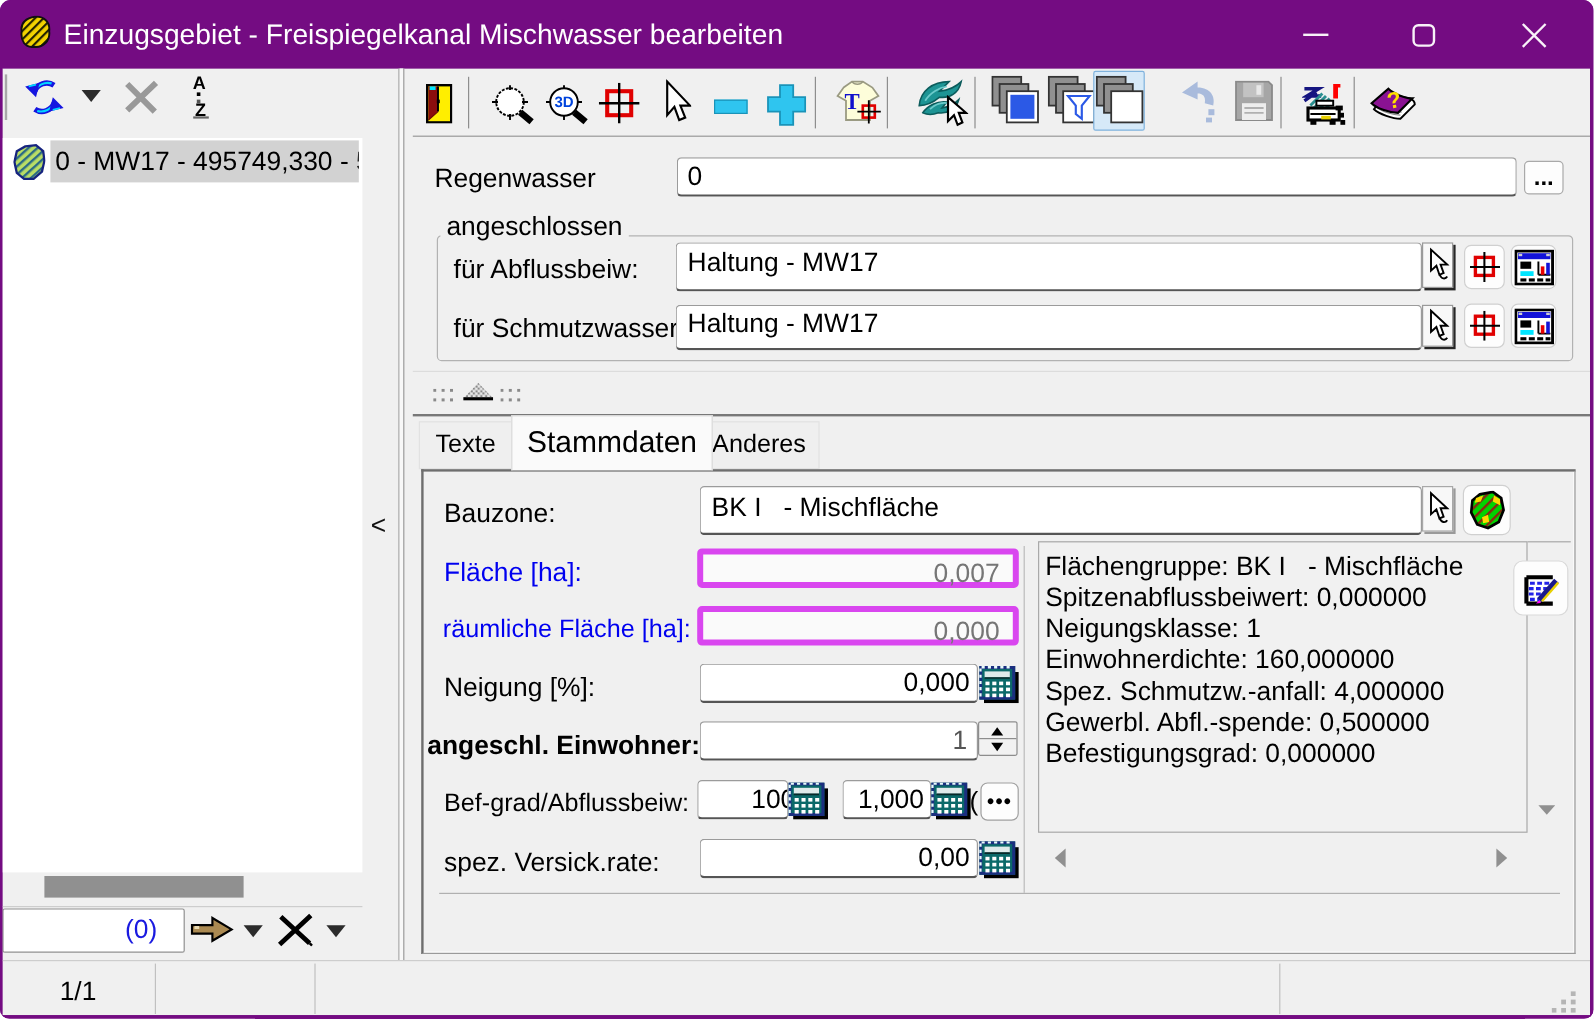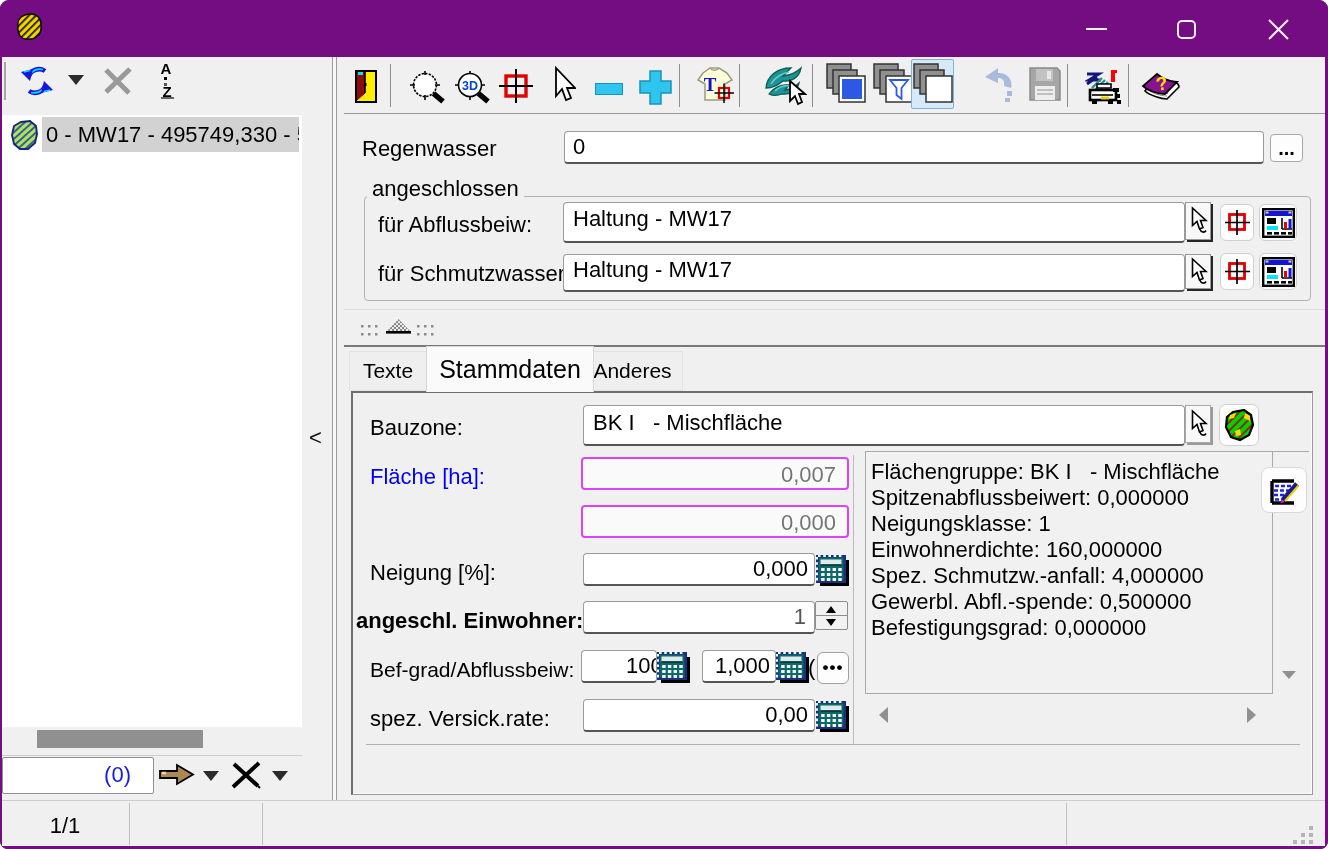--- a/index.html
+++ b/index.html
@@ -2,21 +2,21 @@
 <html><head>
 <meta charset="utf-8">
 <style>
 html,body{margin:0;padding:0;background:#fff;}
 *{box-sizing:border-box;}
 #win{position:relative;width:1328px;height:849px;font-family:"Liberation Sans",sans-serif;background:#740c82;border-radius:9px 9px 8px 8px;overflow:hidden;}
 .ab{position:absolute;}
 .lbl{position:absolute;font-size:22px;line-height:24px;white-space:nowrap;color:#000;}
 .blu{color:#0000f0;}
 .inp{position:absolute;background:#fff;border:1px solid #9b9b9b;border-bottom:2px solid #555;border-radius:4px;font-family:"Liberation Sans",sans-serif;font-size:22px;color:#000;white-space:nowrap;overflow:hidden;}
-.inpd{position:absolute;background:#fafafa;border:2px solid #d946ef;border-radius:4px;font-size:22px;color:#767676;text-align:right;white-space:nowrap;}
+.inpd{position:absolute;background:#fafafa;border:5px solid #d946ef;border-radius:4px;font-size:22px;color:#767676;text-align:right;white-space:nowrap;}
 .wbtn{position:absolute;background:#fdfdfd;border:1px solid #d0d0d0;border-radius:6px;display:flex;align-items:center;justify-content:center;}
 .pick{position:absolute;background:#f8f8f8;border:1px solid #999;box-shadow:2px 2px 0 #262626;display:flex;align-items:center;justify-content:center;}
 .sep{position:absolute;width:1px;background:#8e8e8e;}
 .tri-d{position:absolute;width:0;height:0;border-left:8px solid transparent;border-right:8px solid transparent;border-top:10px solid #2b2b2b;}
 </style>
 </head>
 <body>
 <div id="win">
 
   <div class="ab" style="left:2px;top:57px;width:1323px;height:789px;background:#f0f0f0;"></div>
@@ -24,20 +24,21 @@
   <div class="ab" style="left:0;top:0;width:1328px;height:57px;background:#740c82;"></div>
   <div class="ab" style="left:16px;top:13px;"><svg width="27" height="28" viewBox="0 0 27 28">
 <defs>
           <pattern id="hb" width="5" height="5" patternTransform="rotate(45)" patternUnits="userSpaceOnUse">
             <rect width="5" height="5" fill="#f2d300"></rect>
             <rect width="1.8" height="5" fill="#242400"></rect>
           </pattern>
         </defs>
 <path d="M13 1 C20 0 26 5 25 13 C26 21 20 27 12 26 C5 27 1 21 2 13 C1 6 6 2 13 1 Z" fill="url(#hb)" stroke="#111" stroke-width="1.6"></path>
       </svg></div>
+  <div class="ab" style="left:53px;top:0;height:57px;line-height:59px;color:#fff;font-size:23.5px;">Einzugsgebiet - Freispiegelkanal Mischwasser bearbeiten</div>
   <div class="ab" style="left:1086px;top:28px;width:21px;height:2px;background:#f8f2f8;"></div>
   <div class="ab" style="left:1177px;top:20px;width:19px;height:19px;border:2px solid #f8f2f8;border-radius:5px;"></div>
   <svg class="ab" style="left:1267px;top:18px;" width="23" height="23" viewBox="0 0 23 23">
       <path d="M2 2 L21 21 M21 2 L2 21" stroke="#f8f2f8" stroke-width="2" fill="none"></path>
     </svg>
 
   <div class="ab" style="left:4px;top:62px;width:2px;height:38px;background:#a8a8a8;"></div>
   <div class="ab" style="left:20px;top:64px;"><svg width="34" height="34" viewBox="0 0 34 34">
 <path d="M9 12 C11 6 19 3 25 7" fill="none" stroke="#1515e0" stroke-width="4.5"></path>
 <path d="M9 12 C11 7 17 4 23 5.5" fill="none" stroke="#00d5ff" stroke-width="1.8"></path>
@@ -359,20 +360,21 @@
 <path d="M6 6 L12 4 L10 9 L5 10 Z" fill="#ffd800"></path>
 <path d="M21 4 L26 7 L26 12 L20 9 Z" fill="#ffd800"></path>
 <path d="M11 22 L16 20 L17 26 L12 27 Z" fill="#ffd800"></path>
       </svg>
     </div>
 
   <div class="ab" style="left:853px;top:455px;width:1px;height:289px;background:#bbb;"></div>
 
   <div class="lbl blu" style="left:370px;top:465px;">Fläche [ha]:</div>
   <div class="inpd" style="left:581px;top:457px;width:268px;height:33px;line-height:31px;padding-right:11px;">0,007</div>
+  <div class="lbl blu" style="left:369px;top:513px;font-size:21px;">räumliche Fläche [ha]:</div>
   <div class="inpd" style="left:581px;top:505px;width:268px;height:33px;line-height:31px;padding-right:11px;">0,000</div>
   <div class="lbl" style="left:370px;top:561px;">Neigung [%]:</div>
   <div class="inp" style="left:583px;top:553px;width:232px;height:33px;line-height:29px;text-align:right;padding-right:6px;">0,000</div>
   <div class="ab" style="left:816px;top:555px;"><svg width="33" height="31" viewBox="0 0 33 31">
 <rect x="4" y="5" width="29" height="26" fill="#000"></rect>
 <rect x="0" y="0" width="30" height="28" fill="#0b6969"></rect>
 <rect x="1.25" y="1.25" width="27.5" height="25.5" fill="none" stroke="#1b2f7f" stroke-width="2.5"></rect>
 <path d="M2 1 H28 M1 2 V26" stroke="#e8fcfc" stroke-width="2" stroke-dasharray="2.6 2.6"></path>
 <rect x="4.5" y="4.5" width="21" height="5" fill="#dfeaea"></rect>
         <path d="M4.5 10 H25.5" stroke="#082929" stroke-width="1.4"></path>

